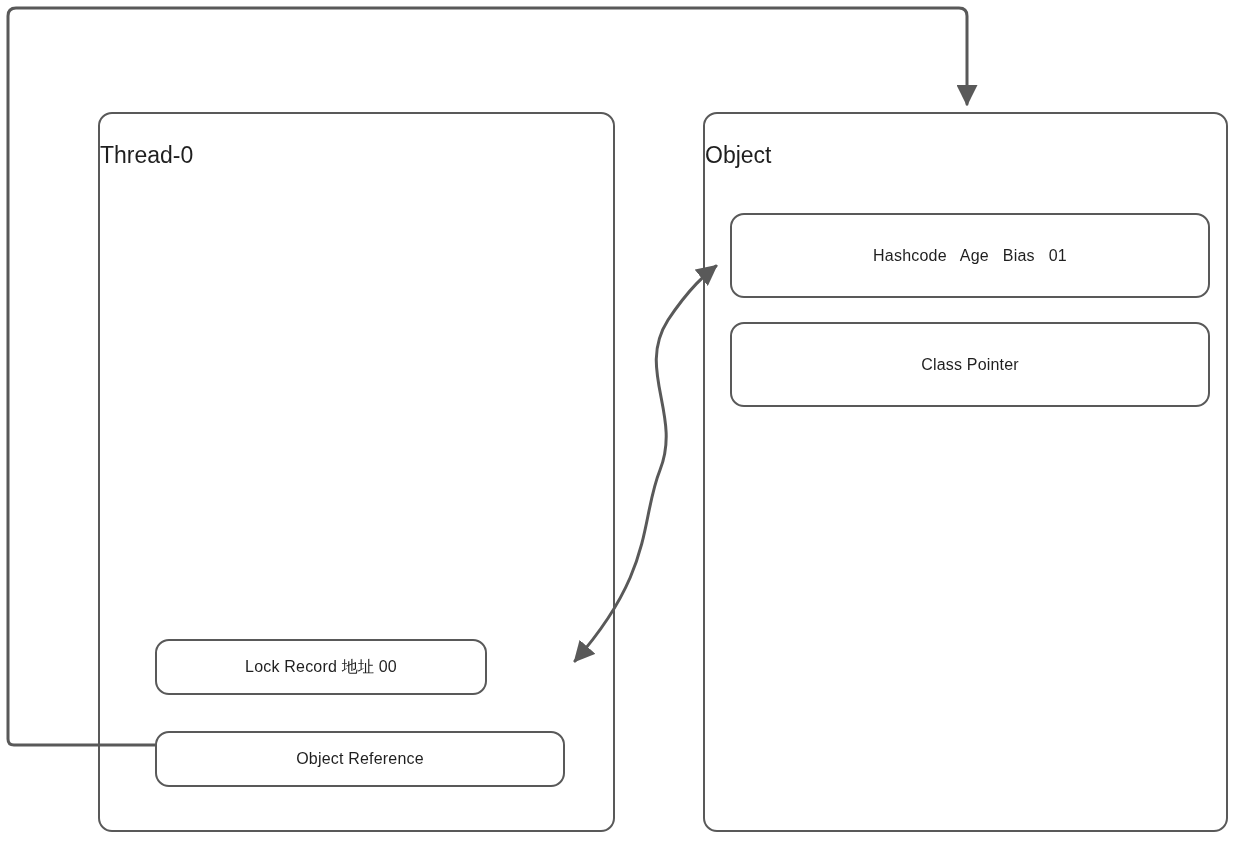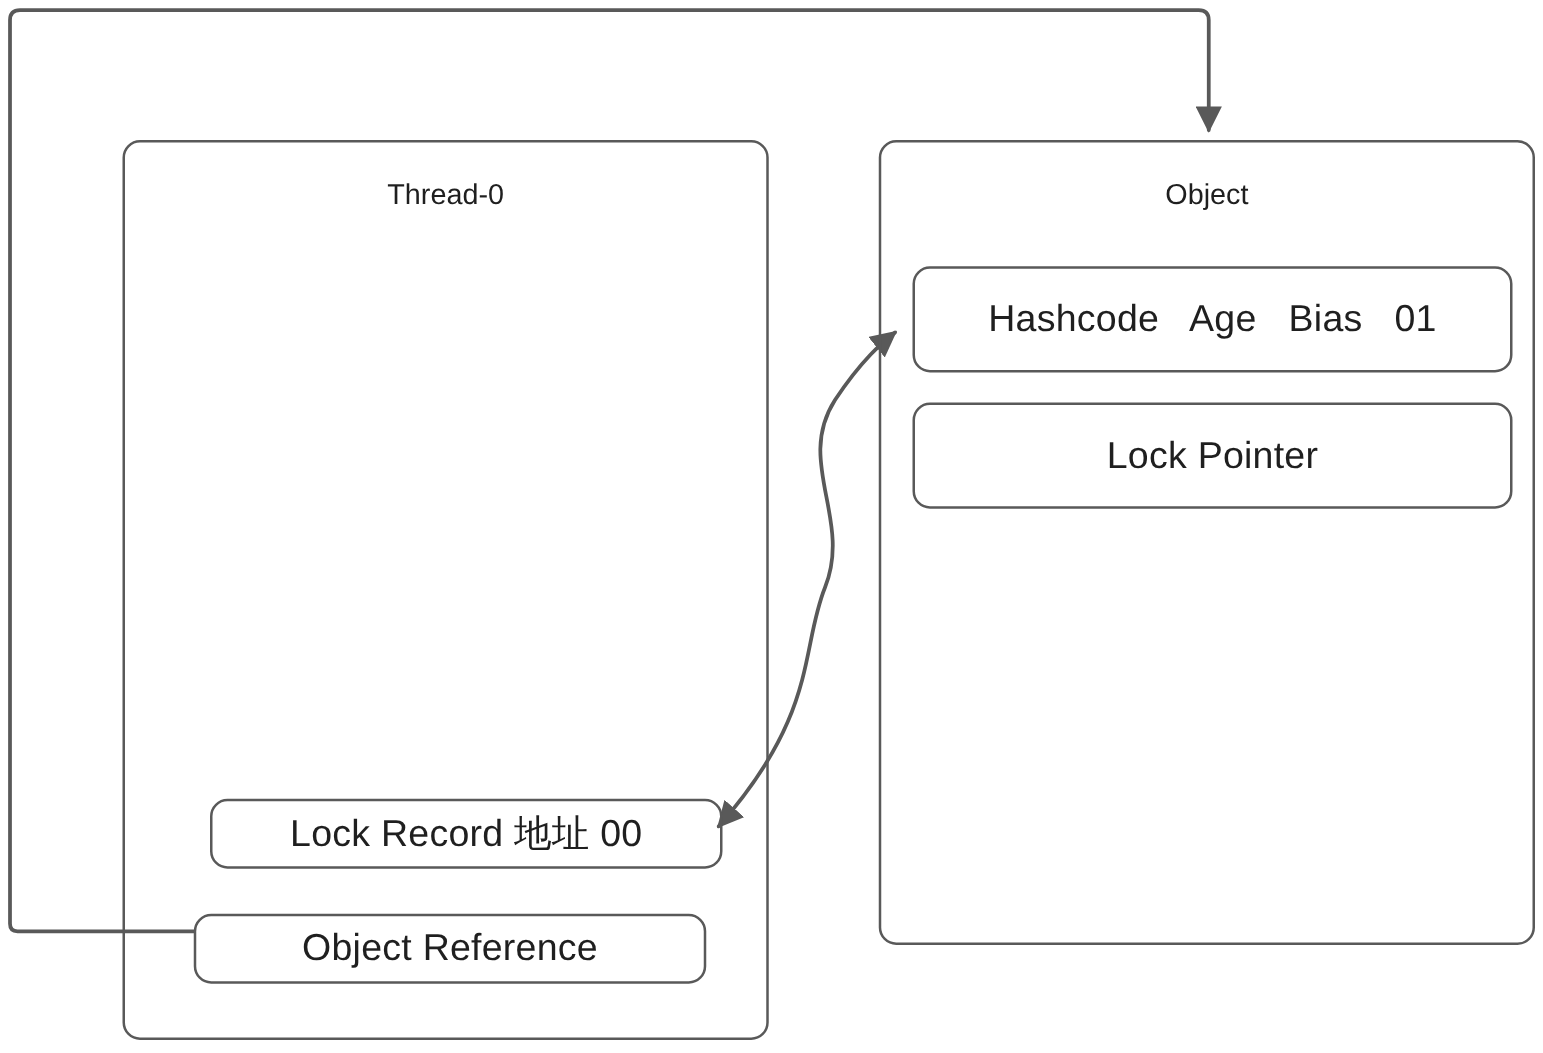--- a/index.html
+++ b/index.html
@@ -33,59 +33,58 @@
     position: absolute;
     box-sizing: border-box;
     border: 2.5px solid #595959;
     border-radius: 14px;
     background: transparent;
   }
   .node-title {
     position: absolute;
     left: 0;
     width: 100%;
-    text-align: center;
     font-size: 23px;
     line-height: 1.2;
     color: #1f1f1f;
     white-space: nowrap;
   }
   .cell {
     position: absolute;
     box-sizing: border-box;
     border: 2.5px solid #595959;
     border-radius: 14px;
     background: transparent;
     display: flex;
     align-items: center;
     justify-content: center;
   }
   .cell-label {
-    font-size: 30px;
+    font-size: 16px;
     color: #1f1f1f;
     white-space: pre;
     letter-spacing: 0.2px;
   }
 
   
   #thread-container { left: 98px;  top: 112px; width: 517px; height: 720px; }
-  #object-container { left: 703px; top: 112px; width: 525px; height: 644px; }
+  #object-container { left: 703px; top: 112px; width: 525px; height: 720px; }
 
   #thread-title { top: 28px; }
   #object-title { top: 28px; }
 
   
   #cell-header   { left: 730px; top: 213px; width: 480px; height: 85px; }
   #cell-classptr { left: 730px; top: 322px; width: 480px; height: 85px; }
   #cell-body     { left: 730px; top: 443px; width: 480px; height: 286px; }
 
   
   #lock-record-container { left: 136px; top: 571px; width: 447px; height: 221px; }
   #lock-record-title { top: 18px; }
-  #cell-lockrecord-addr { left: 168px; top: 639px; width: 410px; height: 56px; }
+  #cell-lockrecord-addr { left: 155px; top: 639px; width: 332px; height: 56px; }
   #cell-object-ref      { left: 155px; top: 718px; width: 410px; height: 56px; margin-top: 13px; }
 </style>
 </head>
 <body>
 
 <div id="diagram-root">
 
   <svg class="edge-layer" viewBox="0 0 1234 842" width="1234" height="842" xmlns="http://www.w3.org/2000/svg">
     <defs>
       <marker id="arrow-end" viewBox="0 0 10 10" refX="9" refY="5" markerWidth="7" markerHeight="7" orient="auto-start-reverse">
@@ -116,17 +115,17 @@
 
   <div class="node" id="object-container">
     <div class="node-title" id="object-title">Object</div>
   </div>
 
   <div class="cell" id="cell-header">
     <span class="cell-label">Hashcode   Age   Bias   01</span>
   </div>
 
   <div class="cell" id="cell-classptr">
-    <span class="cell-label">Lock Pointer</span>
+    <span class="cell-label">Class Pointer</span>
   </div>
 
 
 </div>
 
 </body></html>

